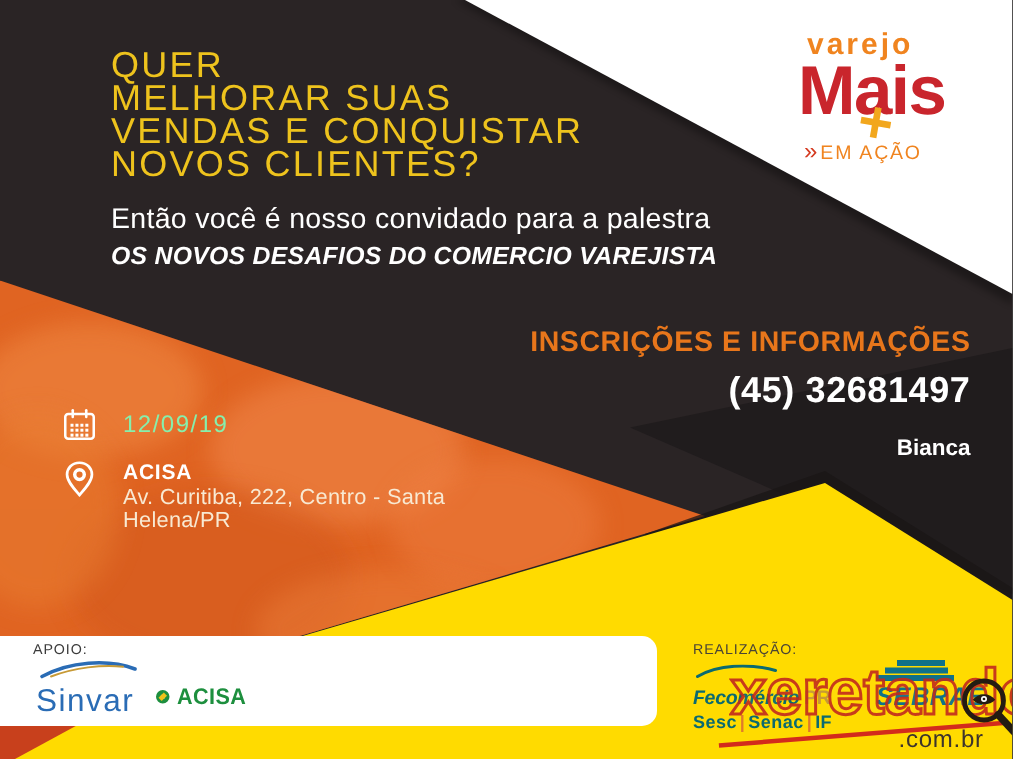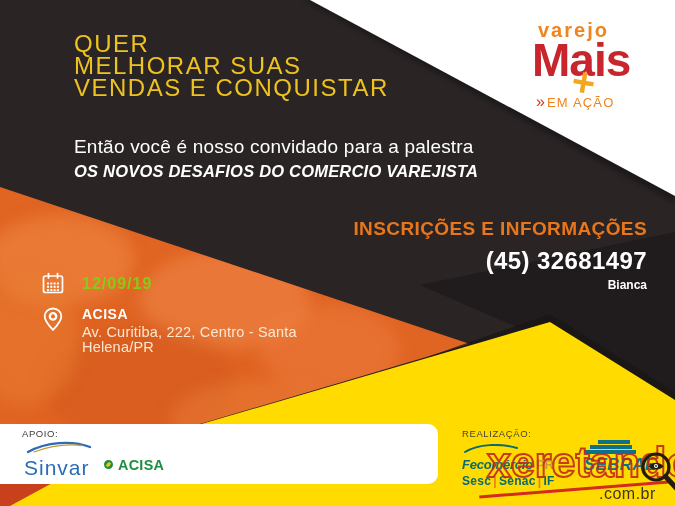--- a/index.html
+++ b/index.html
@@ -21,27 +21,27 @@
   .brand .top-word{color:#F0841F;font-weight:bold;font-size:20px;letter-spacing:2px;margin-left:6px;}
   .brand .main-word{color:#C9252C;font-weight:bold;font-size:46px;line-height:37px;letter-spacing:-1px;position:relative;}
   .brand .plus{position:absolute;left:40px;top:22px;color:#F2A71D;font-size:40px;font-weight:bold;transform:rotate(10deg);z-index:3;}
   .brand .tagline-row{margin-top:14px;margin-left:4px;font-size:13px;font-weight:normal;letter-spacing:1.2px;color:#F0841F;}
   .brand .chev{color:#D4391F;font-size:16px;margin-right:3px;letter-spacing:-1px;}
 
   
   .registration{right:28px;top:218px;text-align:right;}
   .reg-title{color:#E8761B;font-weight:bold;font-size:19px;letter-spacing:0.4px;}
   .reg-phone{color:#fff;font-weight:bold;font-size:24px;margin-top:7px;letter-spacing:0.4px;}
-  .reg-name{color:#fff;font-weight:bold;font-size:12px;margin-top:3px;}
+  .reg-name{color:#fff;font-weight:bold;font-size:15px;margin-top:15px;}
 
   
   .details{left:38px;top:272px;width:300px;}
   .d-row{display:flex;align-items:flex-start;margin-bottom:11px;}
   .d-ico{width:30px;flex:0 0 30px;margin-right:14px;display:flex;justify-content:center;}
-  .d-date{color:#84cc16;font-weight:bold;font-size:16px;letter-spacing:1px;margin-top:3px;}
+  .d-date{color:#86efac;font-weight:normal;font-size:16px;letter-spacing:1px;margin-top:3px;}
   .d-time{color:#FBEEDD;font-size:15px;margin-top:4px;letter-spacing:0.4px;}
   .d-venue{color:#fff;font-weight:bold;font-size:14px;letter-spacing:0.5px;}
   .d-addr{color:#F8E9D2;font-size:14.5px;line-height:15px;margin-top:3px;width:248px;letter-spacing:0.2px;}
 
   
   .apoio-box{left:-12px;top:424px;width:450px;height:60px;background:#fff;border-radius:10px;z-index:1;position:absolute;}
   .apoio-label{left:22px;top:428px;font-size:9.5px;color:#3B3B3B;letter-spacing:0.6px;}
   .sinvar{left:24px;top:440px;}
   .sinvar .txt{color:#2A6CB5;font-size:21px;letter-spacing:1px;margin-top:-2px;}
   .acisa{left:104px;top:456px;display:flex;align-items:center;}
@@ -107,20 +107,21 @@
     <polygon points="0,481 56,481 10,506 0,506" fill="#C8401C"></polygon>
 
     <polygon points="303,0 675,0 675,203" fill="#000" opacity="0.3" filter="url(#b2)"></polygon>
     <polygon points="310,0 675,0 675,196" fill="#FFFFFF"></polygon>
   </svg>
 
   <div class="layer headline">
     <div>QUER</div>
     <div>MELHORAR SUAS</div>
     <div>VENDAS E CONQUISTAR</div>
+    <div>NOVOS CLIENTES?</div>
   </div>
 
   <div class="layer invite-intro">Então você é nosso convidado para a palestra</div>
   <div class="layer invite-title">OS NOVOS DESAFIOS DO COMERCIO VAREJISTA</div>
 
   <div class="layer brand">
     <div class="top-word">varejo</div>
     <div class="main-word">
       <span>Mais</span>
       <span class="plus">+</span>

